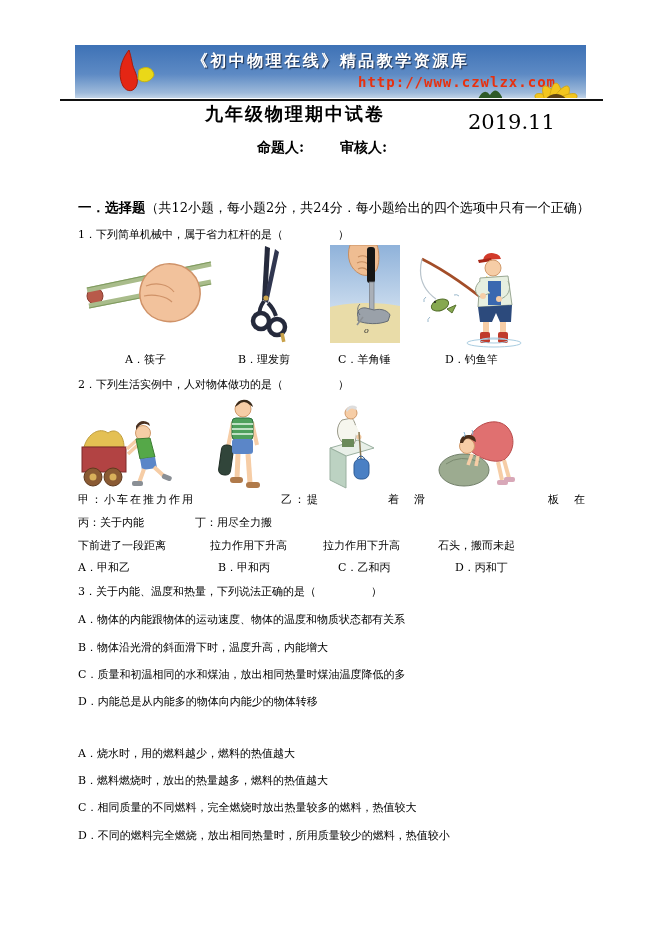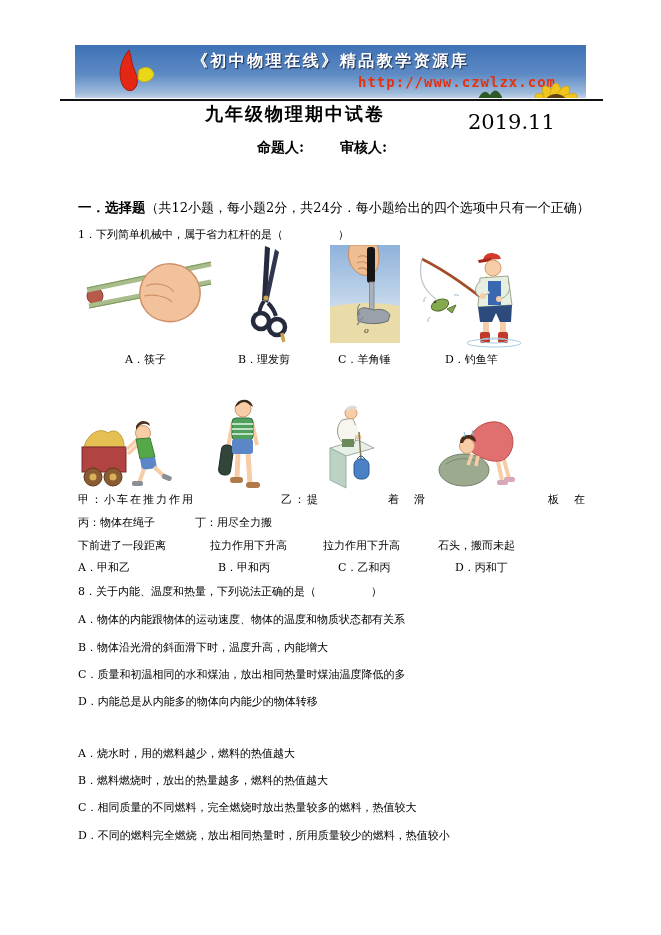--- a/index.html
+++ b/index.html
@@ -133,20 +133,21 @@
     <rect x="82" y="85" width="10" height="11" rx="2" fill="#c03a2a"></rect>
     <ellipse cx="78" cy="96" rx="27" ry="4" fill="none" stroke="#a8cce0"></ellipse>
     <ellipse cx="78" cy="93.5" rx="14" ry="2.5" fill="none" stroke="#a8cce0"></ellipse>
   </svg>
 
   <div class="line lbl13" style="left:125px;top:352px">A．筷子</div>
   <div class="line lbl13" style="left:238px;top:352px">B．理发剪</div>
   <div class="line lbl13" style="left:338px;top:352px">C．羊角锤</div>
   <div class="line lbl13" style="left:445px;top:352px">D．钓鱼竿</div>
 
+  <div class="line" style="left:78px;top:377px">2．下列生活实例中，人对物体做功的是（　　　　　）</div>
 
   <svg class="fig" style="left:80px;top:407px" width="92" height="83" viewBox="0 0 92 83">
     <path d="M4,40 C8,26 20,20 28,26 C36,20 44,28 44,40 Z" fill="#e4c053" stroke="#bf9c3a"></path>
     <rect x="2" y="40" width="44" height="25" fill="#b24343" stroke="#7c2a2a"></rect>
     <circle cx="13" cy="70" r="9" fill="#8a5a33" stroke="#5e3a1e"></circle>
       <circle cx="13" cy="70" r="3.5" fill="#d8b05a"></circle>
     <circle cx="33" cy="70" r="9" fill="#8a5a33" stroke="#5e3a1e"></circle>
       <circle cx="33" cy="70" r="3.5" fill="#d8b05a"></circle>
     <path d="M58,32 L47,42 M60,36 L48,47" stroke="#f6cda6" stroke-width="3.5"></path>
     <circle cx="63" cy="26" r="7.5" fill="#f6cda6" stroke="#d19a6b"></circle>
@@ -202,37 +203,37 @@
     <path d="M30,22 q2,3 0,5 M38,20 q2,3 0,5" stroke="#88b8d8" fill="none"></path>
   </svg>
 
   <div class="line cap-sp" style="top:492px">
     <span class="abs" style="left:78px">甲：小车在推力作用</span>
     <span class="abs" style="left:281px">乙：提</span>
     <span class="abs" style="left:388px">着　滑</span>
     <span class="abs" style="left:548px">板　在</span>
   </div>
   <div class="line" style="top:515px">
-    <span class="abs" style="left:78px">丙：物体在绳子</span>
+    <span class="abs" style="left:78px">丙：关于内能</span>
     <span class="abs" style="left:195px">丁：用尽全力搬</span>
   </div>
   <div class="line" style="top:538px">
     <span class="abs" style="left:78px">下前进了一段距离</span>
     <span class="abs" style="left:210px">拉力作用下升高</span>
     <span class="abs" style="left:323px">拉力作用下升高</span>
     <span class="abs" style="left:438px">石头，搬而未起</span>
   </div>
   <div class="line" style="top:560px">
     <span class="abs" style="left:78px">A．甲和乙</span>
     <span class="abs" style="left:218px">B．甲和丙</span>
     <span class="abs" style="left:338px">C．乙和丙</span>
     <span class="abs" style="left:455px">D．丙和丁</span>
   </div>
 
-  <div class="line" style="left:78px;top:584px">8．关于内能、温度和热量，下列说法正确的是（　　　　　）</div>
+  <div class="line" style="left:78px;top:584px">3．关于内能、温度和热量，下列说法正确的是（　　　　　）</div>
   <div class="line" style="left:78px;top:612px">A．物体的内能跟物体的运动速度、物体的温度和物质状态都有关系</div>
   <div class="line" style="left:78px;top:640px">B．物体沿光滑的斜面滑下时，温度升高，内能增大</div>
   <div class="line" style="left:78px;top:667px">C．质量和初温相同的水和煤油，放出相同热量时煤油温度降低的多</div>
   <div class="line" style="left:78px;top:694px">D．内能总是从内能多的物体向内能少的物体转移</div>
 
   <div class="line" style="left:78px;top:746px">A．烧水时，用的燃料越少，燃料的热值越大</div>
   <div class="line" style="left:78px;top:773px">B．燃料燃烧时，放出的热量越多，燃料的热值越大</div>
   <div class="line" style="left:78px;top:800px">C．相同质量的不同燃料，完全燃烧时放出热量较多的燃料，热值较大</div>
   <div class="line" style="left:78px;top:828px">D．不同的燃料完全燃烧，放出相同热量时，所用质量较少的燃料，热值较小</div>
 

